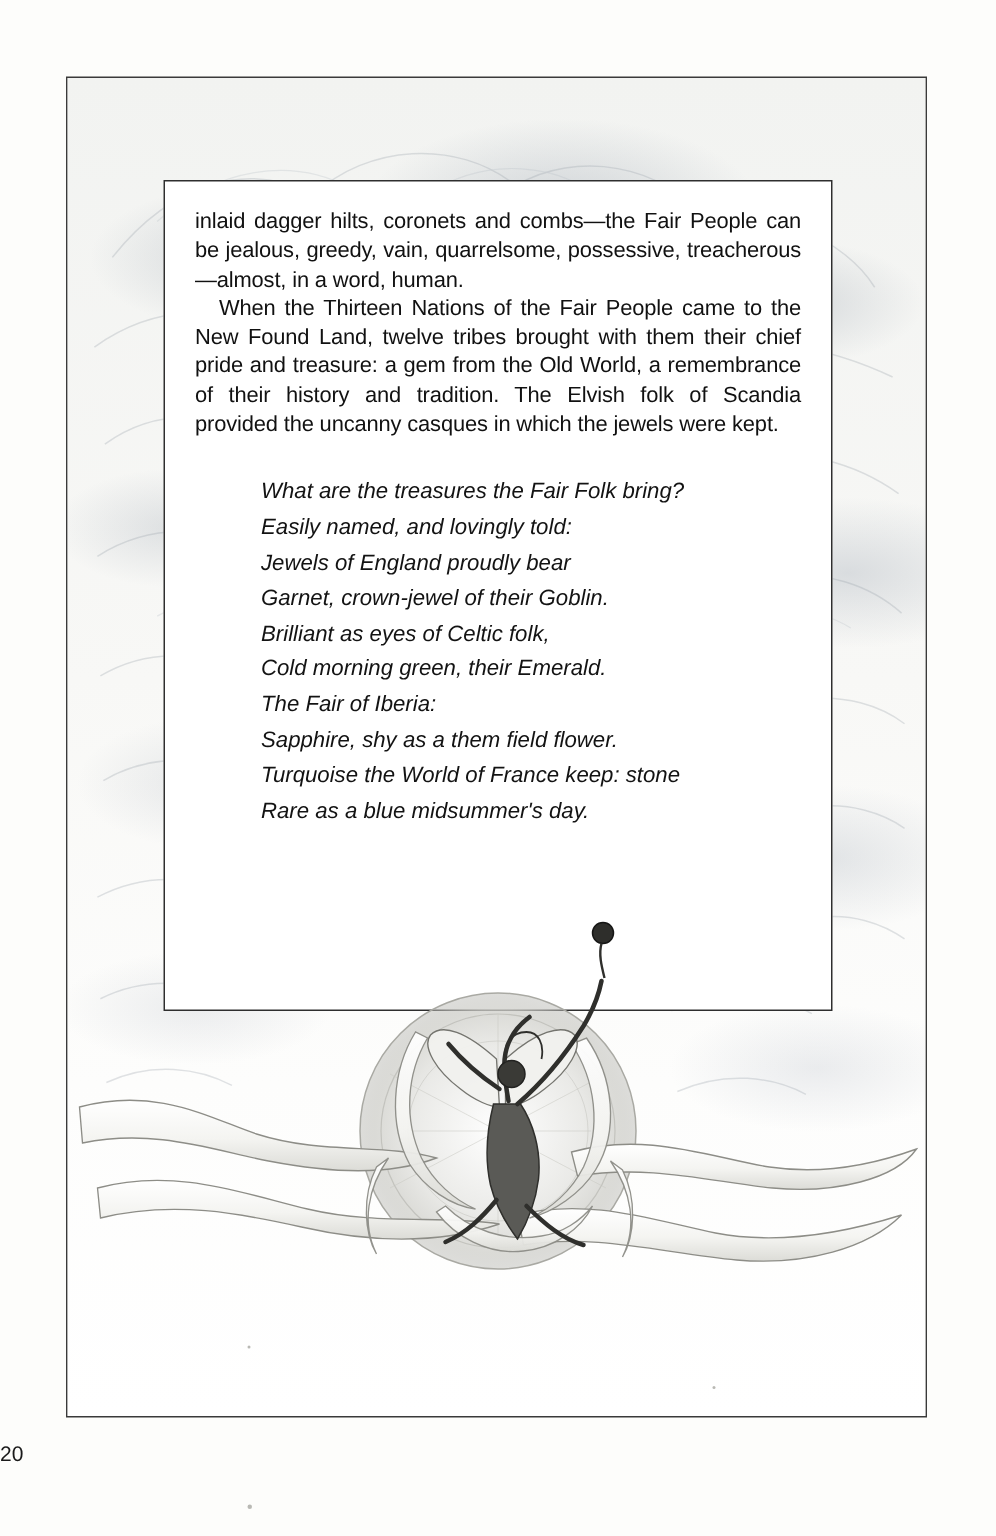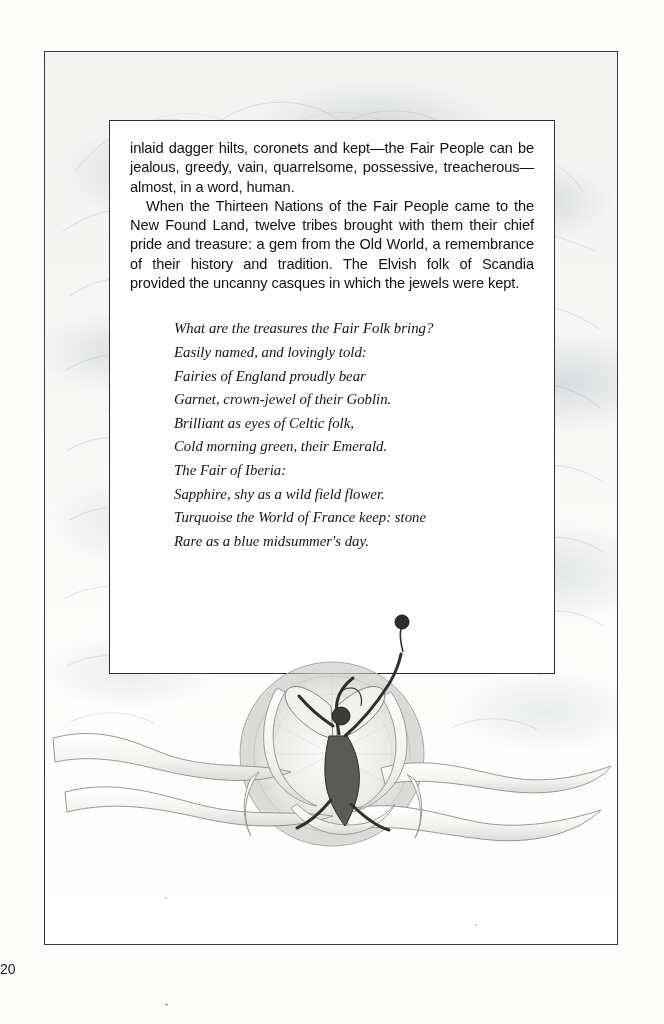--- a/index.html
+++ b/index.html
@@ -84,21 +84,21 @@
   }
   .body-p + .body-p {
     text-indent: 16px;
   }
 
   .litany {
     margin: 24px 0 0 0;
     padding-left: 44px;
   }
   .litany-line {
-    font-family: Liberation Serif, serif;
+    font-family: Liberation Sans, sans-serif;
     font-style: italic;
     font-size: 14.8px;
     line-height: 23.6px;
     color: #131313;
     white-space: pre;
   }
 
   
   .illustration {
     position: absolute;
@@ -159,32 +159,32 @@
         <path d="M90,210 C130,186 176,190 206,212"></path>
         <path d="M300,198 C340,176 386,180 414,202"></path>
         <path d="M120,286 C152,268 188,270 212,286"></path>
         <path d="M60,360 C92,342 128,344 152,360"></path>
         <path d="M440,368 C470,352 502,354 524,368"></path>
       </g>
     </svg>
 
     <div class="text-panel">
       <div class="text-inner">
-        <p class="body-p">inlaid dagger hilts, coronets and kept—the Fair People can be jealous, greedy, vain, quarrelsome, possessive, treacherous—almost, in a word, human.</p>
+        <p class="body-p">inlaid dagger hilts, coronets and combs—the Fair People can be jealous, greedy, vain, quarrelsome, possessive, treacherous—almost, in a word, human.</p>
         <p class="body-p">When the Thirteen Nations of the Fair People came to the New Found Land, twelve tribes brought with them their chief pride and treasure: a gem from the Old World, a remembrance of their history and tradition. The Elvish folk of Scandia provided the uncanny casques in which the jewels were kept.</p>
 
         <div class="litany">
           <div class="litany-line">What are the treasures the Fair Folk bring?</div>
           <div class="litany-line">Easily named, and lovingly told:</div>
-          <div class="litany-line">Fairies of England proudly bear</div>
+          <div class="litany-line">Jewels of England proudly bear</div>
           <div class="litany-line">Garnet, crown-jewel of their Goblin.</div>
           <div class="litany-line">Brilliant as eyes of Celtic folk,</div>
           <div class="litany-line">Cold morning green, their Emerald.</div>
           <div class="litany-line">The Fair of Iberia:</div>
-          <div class="litany-line">Sapphire, shy as a wild field flower.</div>
+          <div class="litany-line">Sapphire, shy as a them field flower.</div>
           <div class="litany-line">Turquoise the World of France keep: stone</div>
           <div class="litany-line">Rare as a blue midsummer's day.</div>
         </div>
       </div>
     </div>
 
     <svg class="illustration" viewBox="0 0 574 300" preserveAspectRatio="none">
       <defs>
         <radialGradient id="halo" cx="50%" cy="50%" r="50%">
           <stop offset="0%" stop-color="#ffffff" stop-opacity="0.9"></stop>

